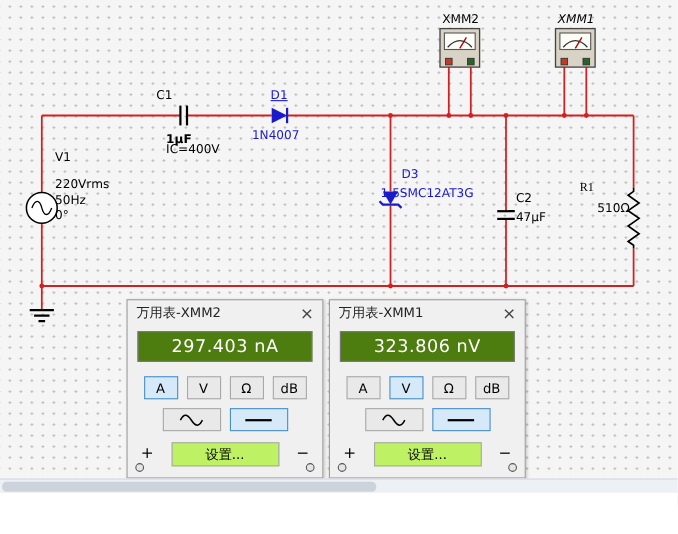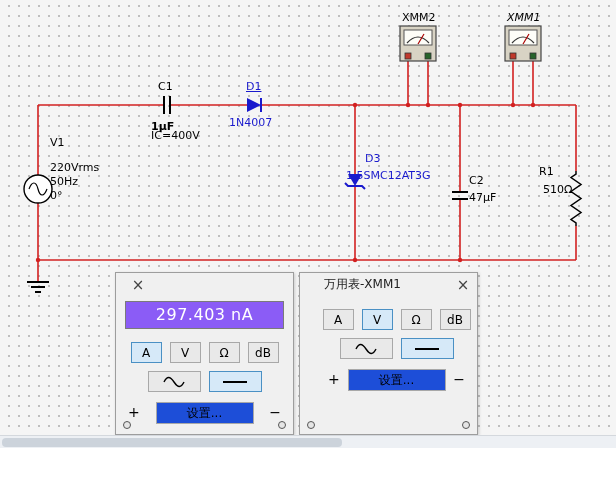--- a/index.html
+++ b/index.html
@@ -23,36 +23,36 @@
 
   .lbl { position:absolute; font-size:11px; color:#000; white-space:nowrap; line-height:13px; }
   .lbl.blue { color:#1a1acd; }
 
   
   .mm { position:absolute; width:179px; height:163px; background:#f0f0f0;
         border:1px solid #9d9d9d; box-shadow:1px 1px 3px rgba(0,0,0,.18); }
   .mm-title { height:23px; display:flex; align-items:center; justify-content:space-between;
               padding-left:8px; font-size:12px; color:#222; }
   .mm-close { width:28px; text-align:center; font-size:15px; color:#444; }
-  .mm-display { margin:5px 9px 0; height:28px; background:#8b5cf6; color:#fff;
+  .mm-display { margin:5px 9px 0; height:28px; background:#4d7c0f; color:#fff;
                 font-size:16px; line-height:26px; text-align:center;
                 border:1px solid #7a7a7a; letter-spacing:.5px; }
   .mm-modes { margin-top:13px; display:flex; justify-content:center; gap:8px; }
   .mm-waves { margin-top:8px;  display:flex; justify-content:center; gap:8px; }
   .mm-btn { width:31px; height:21px; background:#e9e9e9; border:1px solid #a8a8a8;
             font-size:12px; font-family:inherit; color:#000;
             display:flex; align-items:center; justify-content:center; }
   .mm-btn.wide { width:53px; }
   .mm-btn.sel  { background:#d6e9f8; border-color:#4a90c4; }
   .dcline { display:block; width:24px; height:0; border-top:2px solid #000; }
   .mm-foot { margin-top:10px; position:relative; height:24px; }
   .mm-plus  { position:absolute; left:12px;  top:2px; font-size:14px; }
   .mm-minus { position:absolute; right:12px; top:2px; font-size:14px; }
   .mm-set { position:absolute; left:50%; transform:translateX(-50%); width:98px; height:22px;
-            background:#1d4ed8; border:1px solid #a8a8a8; font-size:12px; font-family:inherit; }
+            background:#bef264; border:1px solid #a8a8a8; font-size:12px; font-family:inherit; }
   .jack { position:absolute; bottom:5px; width:8px; height:8px; border-radius:50%;
           background:#e5e5e5; border:1.5px solid #555; }
   .jack.left { left:7px; } .jack.right { right:7px; }
 
   
   .hscroll { position:absolute; left:0; bottom:0; width:616px; height:13px;
              background:#edf0f4; border-top:1px solid #d4d8dd; }
   .hscroll-thumb { position:absolute; left:2px; top:2px; width:340px; height:9px;
                    background:#ccd3db; border-radius:4px; }
 </style>
@@ -144,38 +144,39 @@
   </svg>
 
   <span class="lbl" style="left:402px; top:11px;">XMM2</span>
   <span class="lbl" style="left:507px; top:11px;font-style:italic;">XMM1</span>
 
   <span class="lbl" style="left:50px;  top:136px;text-align:right;">V1</span>
   <span class="lbl" style="left:50px;  top:161px;">220Vrms</span>
   <span class="lbl" style="left:50px;  top:175px;">50Hz</span>
   <span class="lbl" style="left:50px;  top:189px;">0°</span>
 
-  <span class="lbl" style="left:158px; top:80px;">C1</span>
+  <span class="lbl" style="left:142px; top:80px;">C1</span>
   <span class="lbl" style="left:151px; top:120px;font-weight:bold;">1µF</span>
   <span class="lbl" style="left:151px; top:129px;">IC=400V</span>
 
   <span class="lbl blue" style="left:246px; top:80px;text-decoration:underline;">D1</span>
   <span class="lbl blue" style="left:229px; top:116px;">1N4007</span>
 
   <span class="lbl blue" style="left:365px; top:152px;">D3</span>
   <span class="lbl blue" style="left:346px; top:169px;">1.5SMC12AT3G</span>
 
   <span class="lbl" style="left:469px; top:174px;">C2</span>
   <span class="lbl" style="left:469px; top:191px;">47µF</span>
 
-  <span class="lbl" style="left:539px; top:165px;">R1</span>
+  <span class="lbl" style="left:527px; top:165px;font-family:Liberation Serif, serif;">R1</span>
   <span class="lbl" style="left:543px; top:183px;text-align:center;">510Ω</span>
 
   <div class="mm" style="left:115px; top:272px;">
     <div class="mm-title">
+      <span>万用表-XMM2</span>
       <span class="mm-close">×</span>
     </div>
     <div class="mm-display">297.403 nA</div>
     <div class="mm-modes">
       <button class="mm-btn sel">A</button>
       <button class="mm-btn">V</button>
       <button class="mm-btn">Ω</button>
       <button class="mm-btn">dB</button>
     </div>
     <div class="mm-waves">
@@ -190,25 +191,26 @@
     </div>
     <div class="mm-foot">
       <span class="mm-plus">+</span>
       <button class="mm-set">设置...</button>
       <span class="mm-minus">−</span>
     </div>
     <span class="jack left"></span>
     <span class="jack right"></span>
   </div>
 
-  <div class="mm" style="left:299px; top:272px;padding-left:16px;">
+  <div class="mm" style="left:299px; top:272px;">
     <div class="mm-title">
       <span>万用表-XMM1</span>
       <span class="mm-close">×</span>
     </div>
+    <div class="mm-display">323.806 nV</div>
     <div class="mm-modes">
       <button class="mm-btn">A</button>
       <button class="mm-btn sel">V</button>
       <button class="mm-btn">Ω</button>
       <button class="mm-btn">dB</button>
     </div>
     <div class="mm-waves">
       <button class="mm-btn wide">
         <svg width="24" height="12" viewBox="0 0 24 12">
           <path d="M2,6 C5,0 8,0 12,6 C16,12 19,12 22,6" fill="none" stroke="#000" stroke-width="1.4"></path>

